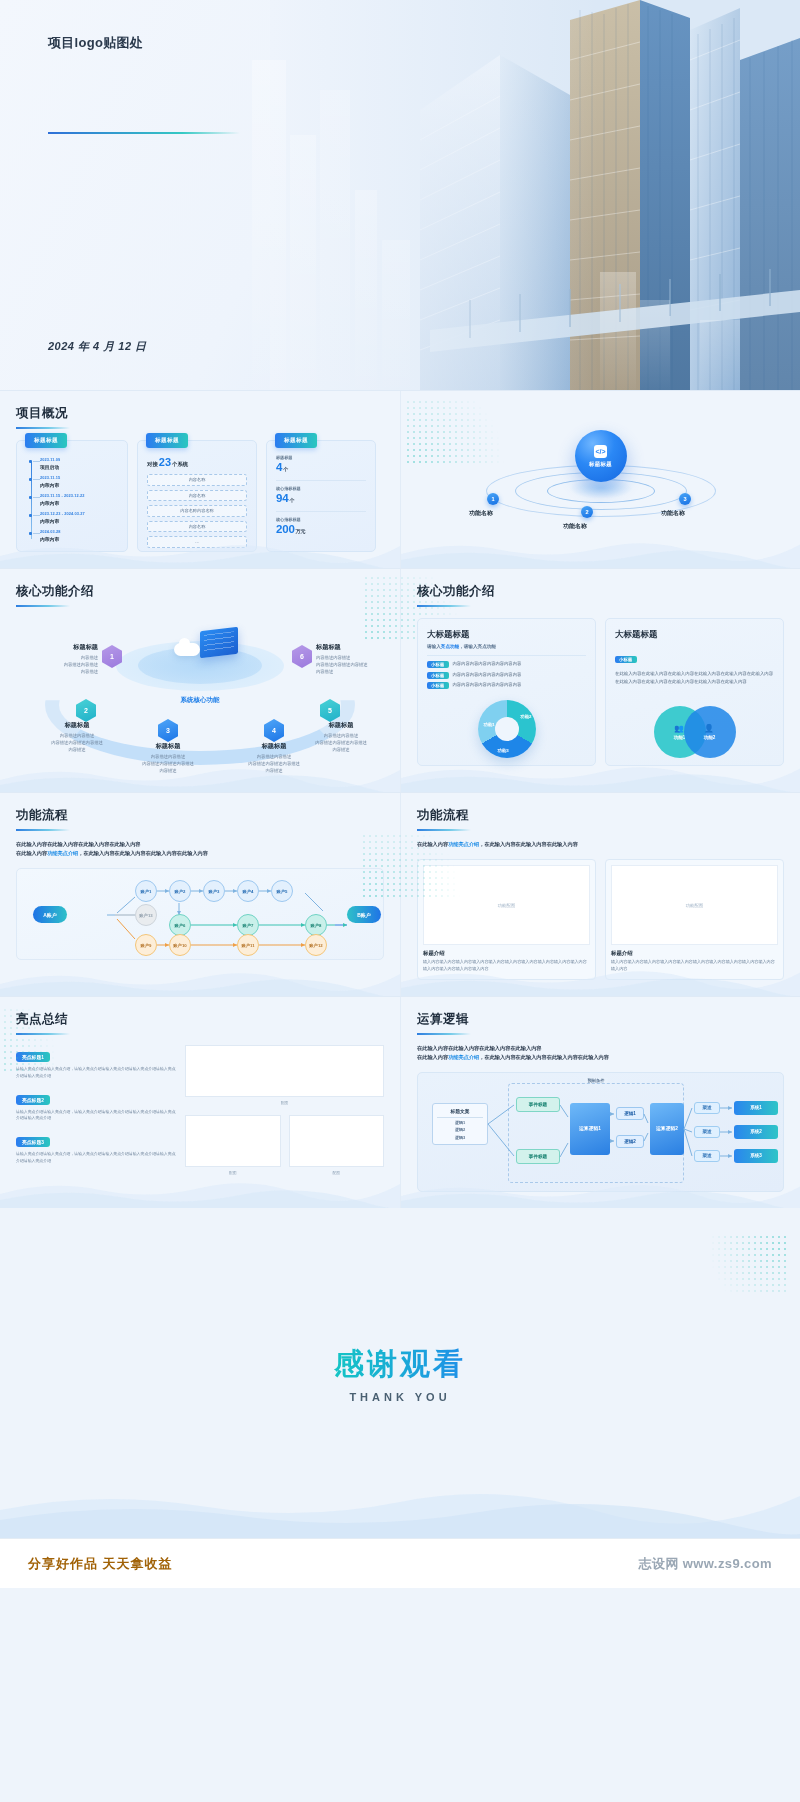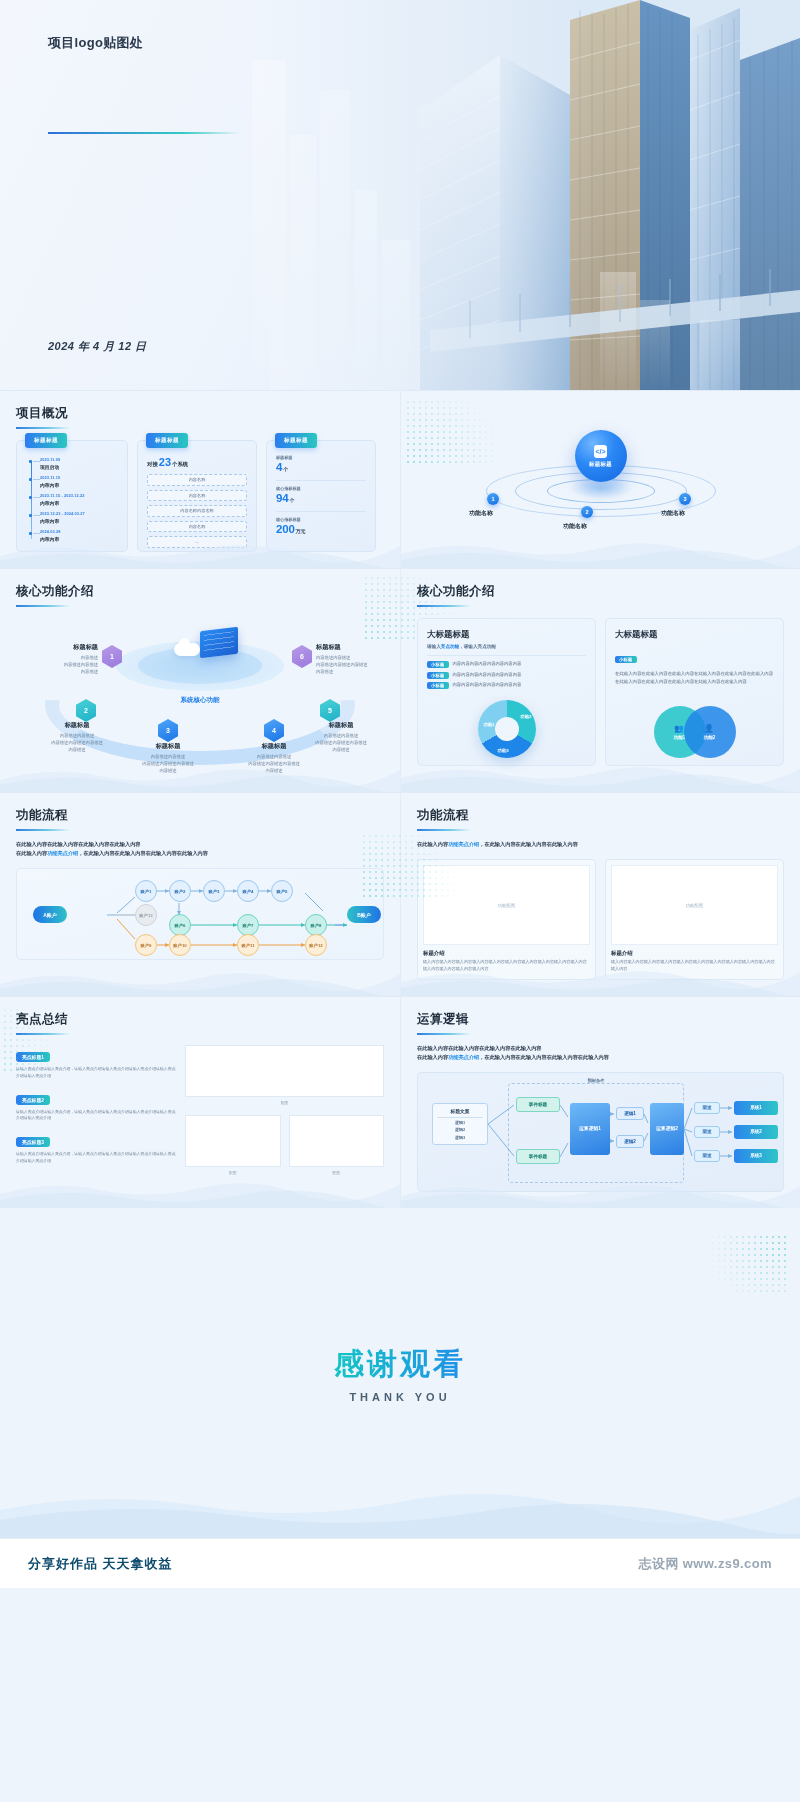--- a/index.html
+++ b/index.html
@@ -360,21 +360,21 @@
     background-size:6px 6px;
     -webkit-mask-image:radial-gradient(circle at 90% 20%, #000 0%, transparent 72%);
     mask-image:radial-gradient(circle at 90% 20%, #000 0%, transparent 72%);
   }
 
   
   .footer {
     height:50px; background:#fff; border-top:1px solid #e4ecf4;
     display:flex; align-items:center; justify-content:space-between; padding:0 28px;
   }
-  .footer-left { font-size:13px; font-weight:800; color:#0c4a6e; letter-spacing:1px; }
+  .footer-left { font-size:13px; font-weight:800; color:#a16207; letter-spacing:1px; }
   .footer-right { font-size:13px; font-weight:800; color:#9aa7b4; letter-spacing:.4px; }
 </style>
 </head>
 <body>
 
 <div class="page">
 
   <div class="cover">
     <div class="cover-photo">
       <svg width="530" height="390" viewBox="0 0 530 390" style="position:absolute;inset:0;">

